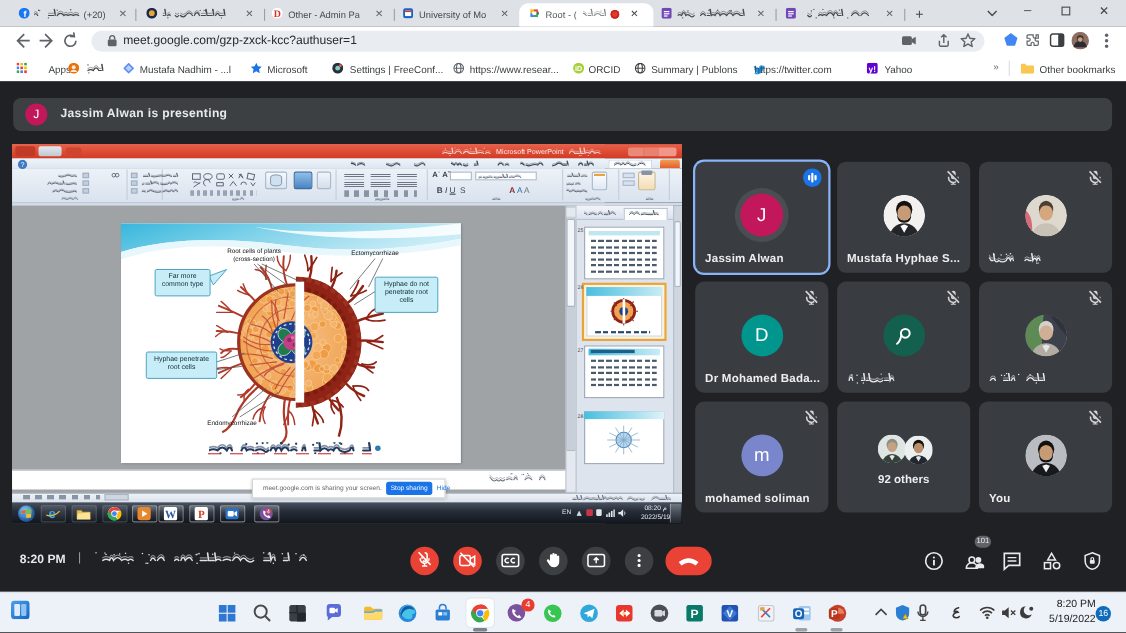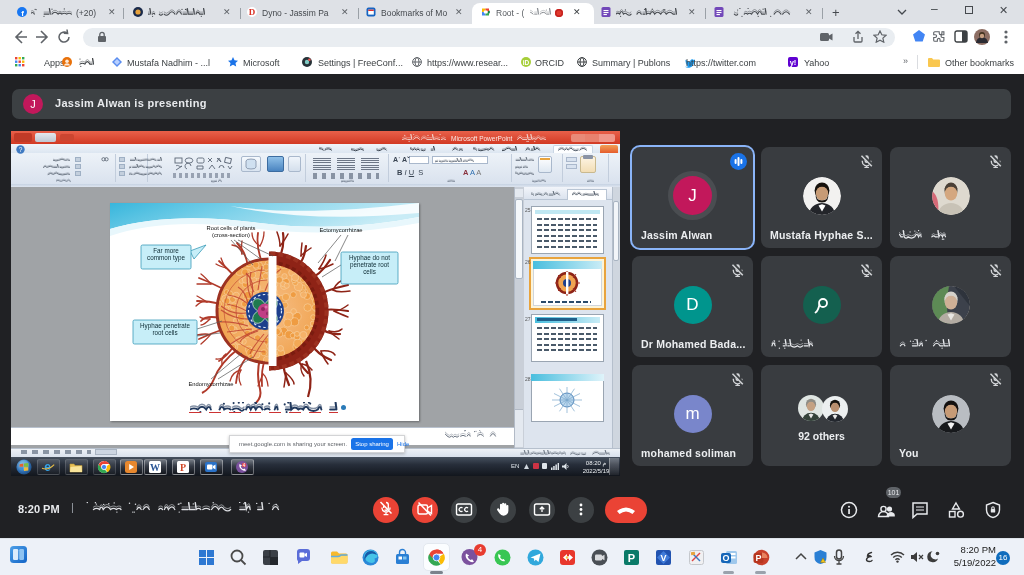--- a/index.html
+++ b/index.html
@@ -67,28 +67,28 @@
         <circle cx="53.3" cy="8.3" r="0.61" fill="#45494e"></circle>
         <circle cx="37.5" cy="1.4" r="0.61" fill="#45494e"></circle>
         <circle cx="38.9" cy="1.9" r="0.61" fill="#45494e"></circle>
       </svg>
     </div>
     <div class="tclose" style="left:223px">✕</div>
     <svg class="a" style="left:247px;top:7px" width="10" height="10" viewBox="0 0 10 10">
       <circle cx="5" cy="5" r="5" fill="#fff"></circle>
       <text x="5" y="8.3" font-size="9" font-weight="bold" fill="#d93025" text-anchor="middle" font-family="Liberation Serif">D</text>
     </svg>
-    <div class="ttxt" style="left:262px">Dyno - Jassim Pa</div>
+    <div class="ttxt" style="left:262px">Other - Admin Pa</div>
     <div class="tclose" style="left:341px">✕</div>
     <svg class="a" style="left:366px;top:7px" width="10" height="10" viewBox="0 0 10 10">
       <rect x="0.5" y="0.5" width="9" height="9" rx="2" fill="#1765c2"></rect>
       <rect x="2.2" y="2.6" width="5.6" height="5" fill="#fff"></rect>
       <rect x="2.2" y="2.6" width="5.6" height="1.4" fill="#d33"></rect>
     </svg>
-    <div class="ttxt" style="left:381px">Bookmarks of Mo</div>
+    <div class="ttxt" style="left:381px">University of Mo</div>
     <div class="tclose" style="left:455px">✕</div>
     <svg class="a" style="left:482px;top:7px" width="10" height="10" viewBox="0 0 10 10">
       <rect x="0" y="1.5" width="7" height="7" rx="1.5" fill="#fff"></rect>
       <rect x="0" y="1.5" width="3.5" height="3.5" fill="#fbbc04"></rect>
       <rect x="0" y="5" width="3.5" height="3.5" fill="#4285f4"></rect>
       <rect x="3.5" y="5" width="3.5" height="3.5" fill="#34a853"></rect>
       <rect x="3.5" y="1.5" width="3.5" height="3.5" fill="#ea4335"></rect>
       <rect x="1.8" y="3.4" width="4" height="3.2" rx="1" fill="#fff"></rect>
       <path d="M5.8 4.6 L7.8 3.4 V6.6 L5.8 5.4Z" fill="#0a8043"></path>
     </svg>
@@ -158,20 +158,21 @@
       <path d="M8 3 L14 9 L8 15 M14 9 H3" stroke="#5f6368" stroke-width="1.6" fill="none"></path>
     </svg>
     <svg class="a" style="left:55px;top:28px" width="18" height="18" viewBox="0 0 18 18">
       <path d="M14 9 a5 5 0 1 1 -1.8 -3.8 M12 1.5 L12.6 5.4 L8.7 5.2" stroke="#5f6368" stroke-width="1.5" fill="none"></path>
     </svg>
     <div id="omnibox"></div>
     <svg class="a" style="left:95px;top:31px" width="14" height="12" viewBox="0 0 14 12">
       <rect x="3" y="5" width="8" height="6" rx="1" fill="#5f6368"></rect>
       <path d="M4.8 5 V3.6 a2.2 2.2 0 0 1 4.4 0 V5" stroke="#5f6368" stroke-width="1.3" fill="none"></path>
     </svg>
+    <div class="a" style="left:112px;top:31px;font-size:11px;color:#27292c;letter-spacing:0">meet.google.com/gzp-zxck-kcc?authuser=1</div>
     <svg class="a" style="left:819px;top:30px" width="14" height="14" viewBox="0 0 14 14">
       <rect x="1" y="3" width="9" height="8" rx="1.5" fill="#5f6368"></rect>
       <path d="M10 5.5 L13.5 3.5 V10.5 L10 8.5Z" fill="#5f6368"></path>
     </svg>
     <svg class="a" style="left:850px;top:30px" width="15" height="14" viewBox="0 0 15 14">
       <path d="M4 7 V11 a1 1 0 0 0 1 1 h6 a1 1 0 0 0 1-1 V7 M8 1.5 V9 M5.5 3.8 L8 1.5 L10.5 3.8" stroke="#5f6368" stroke-width="1.3" fill="none"></path>
     </svg>
     <svg class="a" style="left:873px;top:30px" width="14" height="13" viewBox="0 0 14 13">
       <path d="M7 1 L8.8 4.8 L13 5.3 L9.9 8.1 L10.8 12.2 L7 10.1 L3.2 12.2 L4.1 8.1 L1 5.3 L5.2 4.8Z" stroke="#5f6368" stroke-width="1.2" fill="none"></path>
     </svg>

